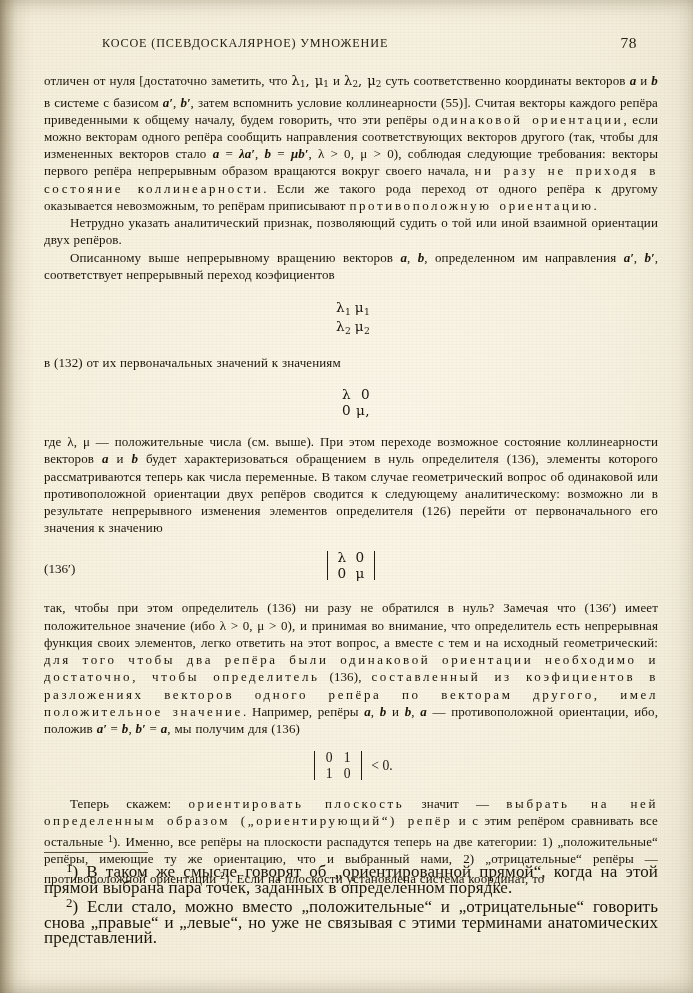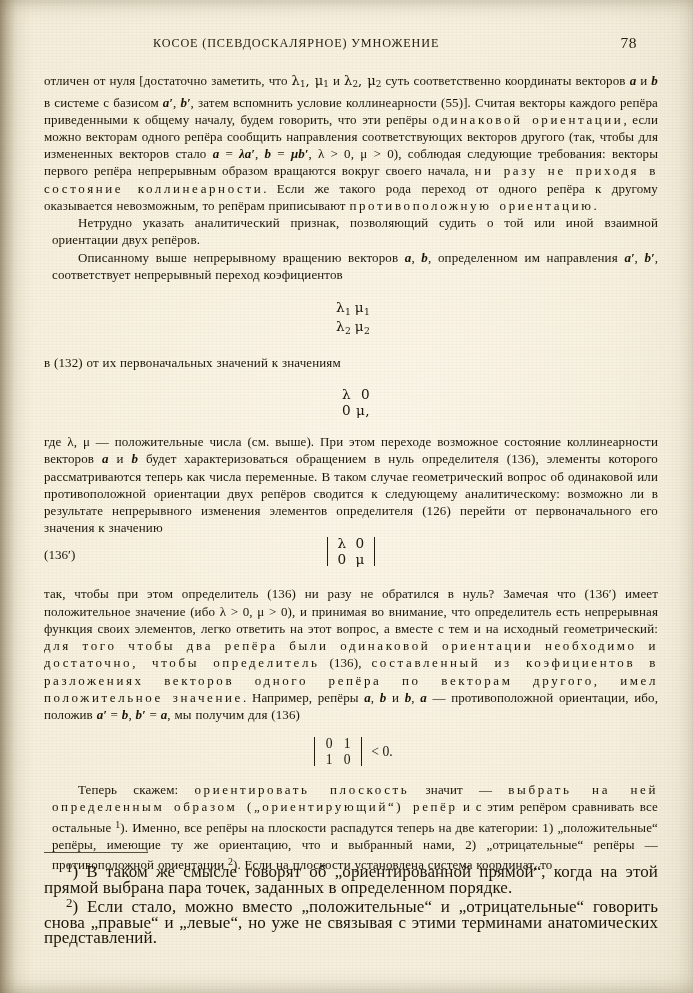--- a/index.html
+++ b/index.html
@@ -47,21 +47,21 @@
     position: absolute;
     left: 44px;
     right: 30px;
     top: 36px;
     height: 20px;
     display: flex;
     align-items: baseline;
   }
   .runhead-title {
     flex: 0 0 auto;
-    margin-left: 109px;
+    margin-left: 58px;
     font-size: 12.2px;
     letter-spacing: 0.85px;
     text-transform: uppercase;
     font-variant: small-caps;
     white-space: nowrap;
     color: #262014;
   }
   .runhead-folio {
     position: absolute;
     right: 26px;
@@ -82,21 +82,21 @@
     margin: 0;
     font-size: 13px;
     line-height: 17.2px;
     text-align: justify;
     text-justify: inter-word;
     letter-spacing: 0.12px;
     word-spacing: 0.4px;
     text-indent: 0;
     color: #191509;
   }
-  p.par.indent { text-indent: 26px; margin-left: 8px; }
+  p.par.indent { text-indent: 26px; }
 
   
   .sp {            
     letter-spacing: 2.6px;
     word-spacing: 2.2px;
   }
   .bi {            
     font-family: "Liberation Serif", "DejaVu Serif", serif;
     font-weight: 700;
     font-style: italic;
@@ -218,21 +218,21 @@
 
     <div class="display" style="margin-top:16px;">
       <span class="matrix">
         <span class="mrow"><span class="cell gk">λ</span><span class="cell gk">0</span></span><br>
         <span class="mrow"><span class="cell gk">0</span><span class="cell gk">μ,</span></span>
       </span>
     </div>
 
     <p class="par" style="margin-top:15px;"><span>где λ, μ — положительные числа (см. выше). При этом переходе возможное состояние коллинеарности векторов </span><span class="bi">a</span><span> и </span><span class="bi">b</span><span> будет характеризоваться обращением в нуль определителя (136), элементы которого рассматриваются теперь как числа переменные. В таком случае геометрический вопрос об одинаковой или противоположной ориентации двух репёров сводится к следующему аналитическому: возможно ли в результате непрерывного изменения элементов определителя (126) перейти от первоначального его значения к значению</span></p>
 
-    <div class="eqline" style="height:40px;">
+    <div class="eqline" style="margin-top:14px; height:40px;">
       <span class="eqtag" style="top:11px;">(136′)</span>
       <div class="display">
         <span class="det">
           <span class="bar"></span>
           <span class="inner">
             <span class="mrow"><span class="cell gk">λ</span><span class="cell gk">0</span></span><br>
             <span class="mrow"><span class="cell gk">0</span><span class="cell gk">μ</span></span>
           </span>
           <span class="bar"></span>
         </span>

